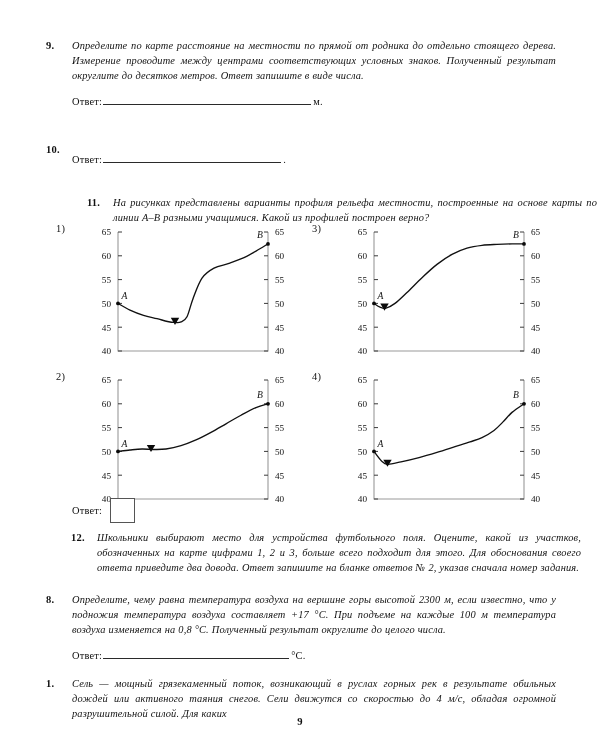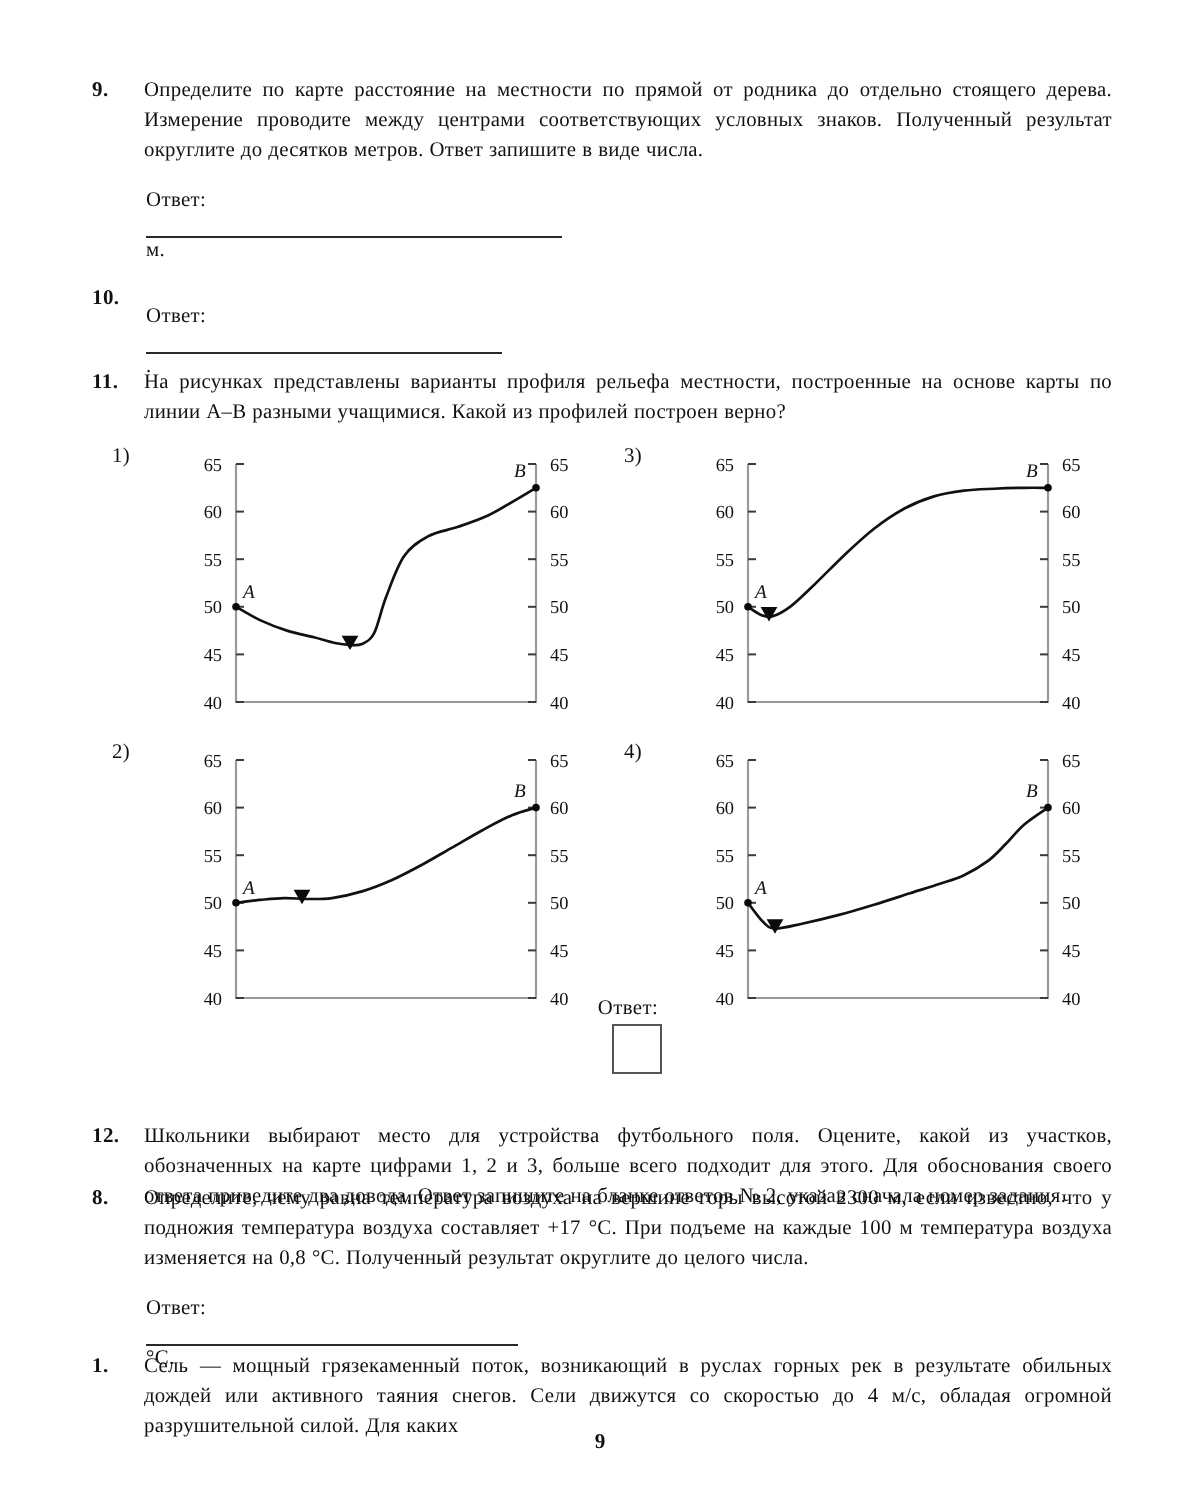--- a/index.html
+++ b/index.html
@@ -38,30 +38,30 @@
     flex: 1 1 auto;
   }
   .qtext {
     font-size: 10.4px;
     line-height: 15.2px;
     text-align: justify;
     text-align-last: left;
     letter-spacing: 0.15px;
     word-spacing: 0.2px;
     hyphens: manual;
+    font-style: italic;
   }
 
   
   .answer-row {
     display: flex;
     align-items: baseline;
     margin-top: 10px;
     font-size: 10.4px;
     line-height: 14px;
-    flex-direction: column;
   }
   .answer-label {
     white-space: nowrap;
     letter-spacing: 0.2px;
   }
   .answer-rule {
     display: inline-block;
     border-bottom: 1px solid #2a2a2a;
     height: 10px;
     margin: 0 2px 0 1px;
@@ -168,21 +168,21 @@
     <div class="qnum">10.</div>
     <div class="qbody">
       <div class="answer-row">
         <span class="answer-label">Ответ:</span>
         <span class="answer-rule rule-mid"></span>
         <span class="answer-unit">.</span>
       </div>
     </div>
   </div>
 
-  <div class="qblock" id="q11" style="top:184px;">
+  <div class="qblock" id="q11" style="top:195px;margin-left:41px;">
     <div class="qnum">11.</div>
     <div class="qbody">
       <div class="qtext">На рисунках представлены варианты профиля рельефа местности, построенные на основе карты по линии A–B разными учащимися. Какой из профилей построен верно?</div>
     </div>
   </div>
 
   <div id="charts-area">
     <div class="chart-cell cell-1">
       <div class="chart-label">1)</div>
       <svg class="chart-svg" id="svg-0" width="256" height="145">
@@ -332,21 +332,21 @@
   <div class="qblock" id="q11-answer" style="top:488px;">
     <div class="qnum"></div>
     <div class="qbody">
       <div class="answer-row boxed">
         <span class="answer-label">Ответ:</span>
         <span class="answer-box"></span>
       </div>
     </div>
   </div>
 
-  <div class="qblock" id="q12" style="top:561px;">
+  <div class="qblock" id="q12" style="top:530px;margin-left:25px;">
     <div class="qnum">12.</div>
     <div class="qbody">
       <div class="qtext">Школьники выбирают место для устройства футбольного поля. Оцените, какой из участков, обозначенных на карте цифрами 1, 2 и 3, больше всего подходит для этого. Для обоснования своего ответа приведите два довода. Ответ запишите на бланке ответов № 2, указав сначала номер задания.</div>
     </div>
   </div>
 
   <div class="qblock" id="q13" style="top:592px;">
     <div class="qnum">8.</div>
     <div class="qbody">
       <div class="qtext">Определите, чему равна температура воздуха на вершине горы высотой 2300 м, если известно, что у подножия температура воздуха составляет +17 °C. При подъеме на каждые 100 м температура воздуха изменяется на 0,8 °C. Полученный результат округлите до целого числа.</div>

